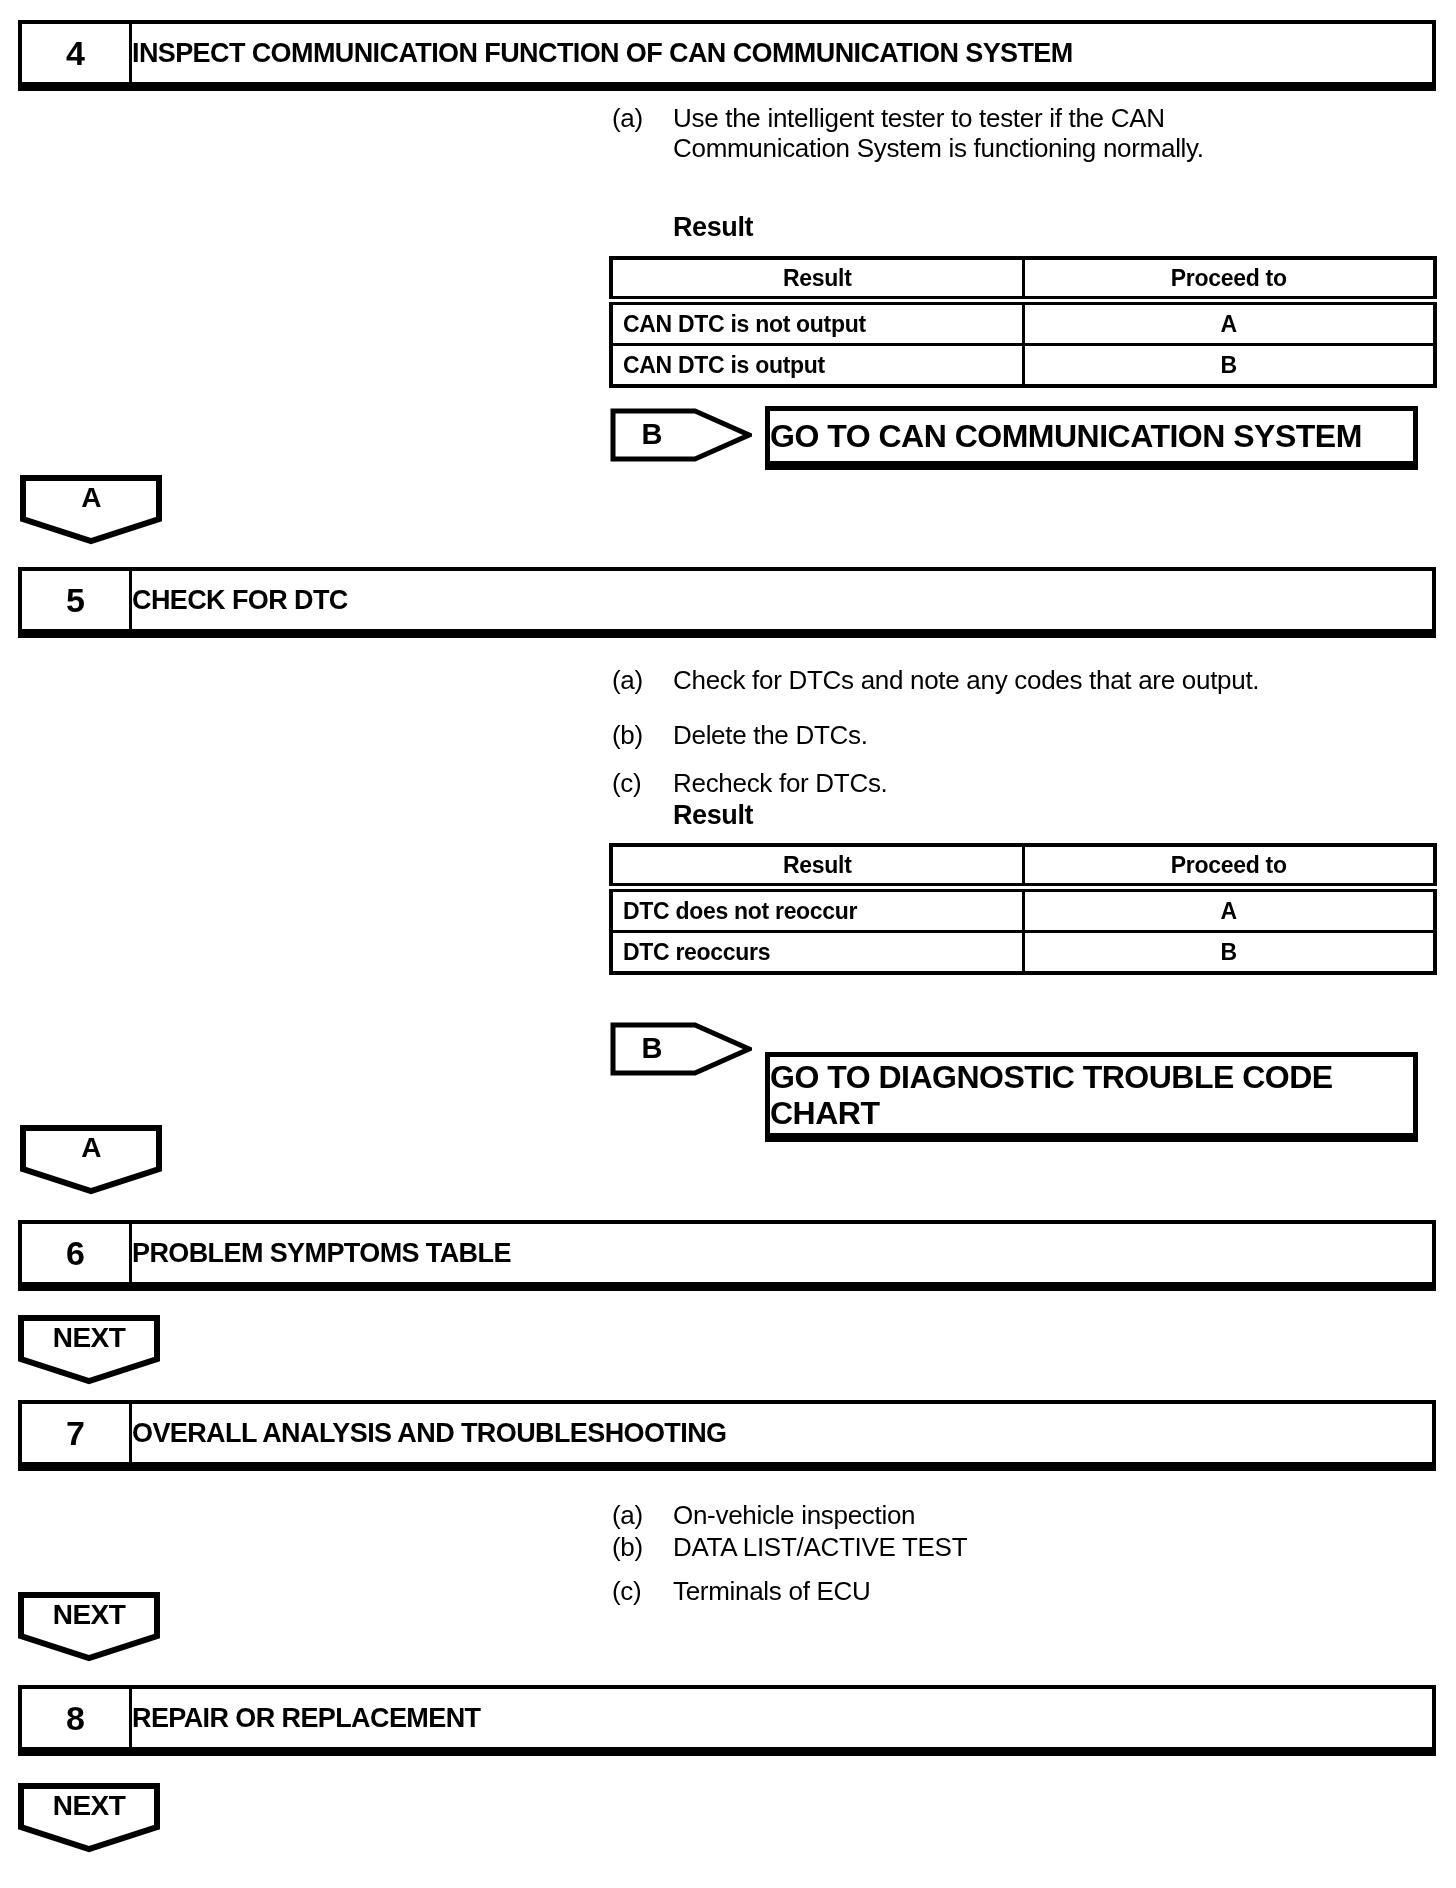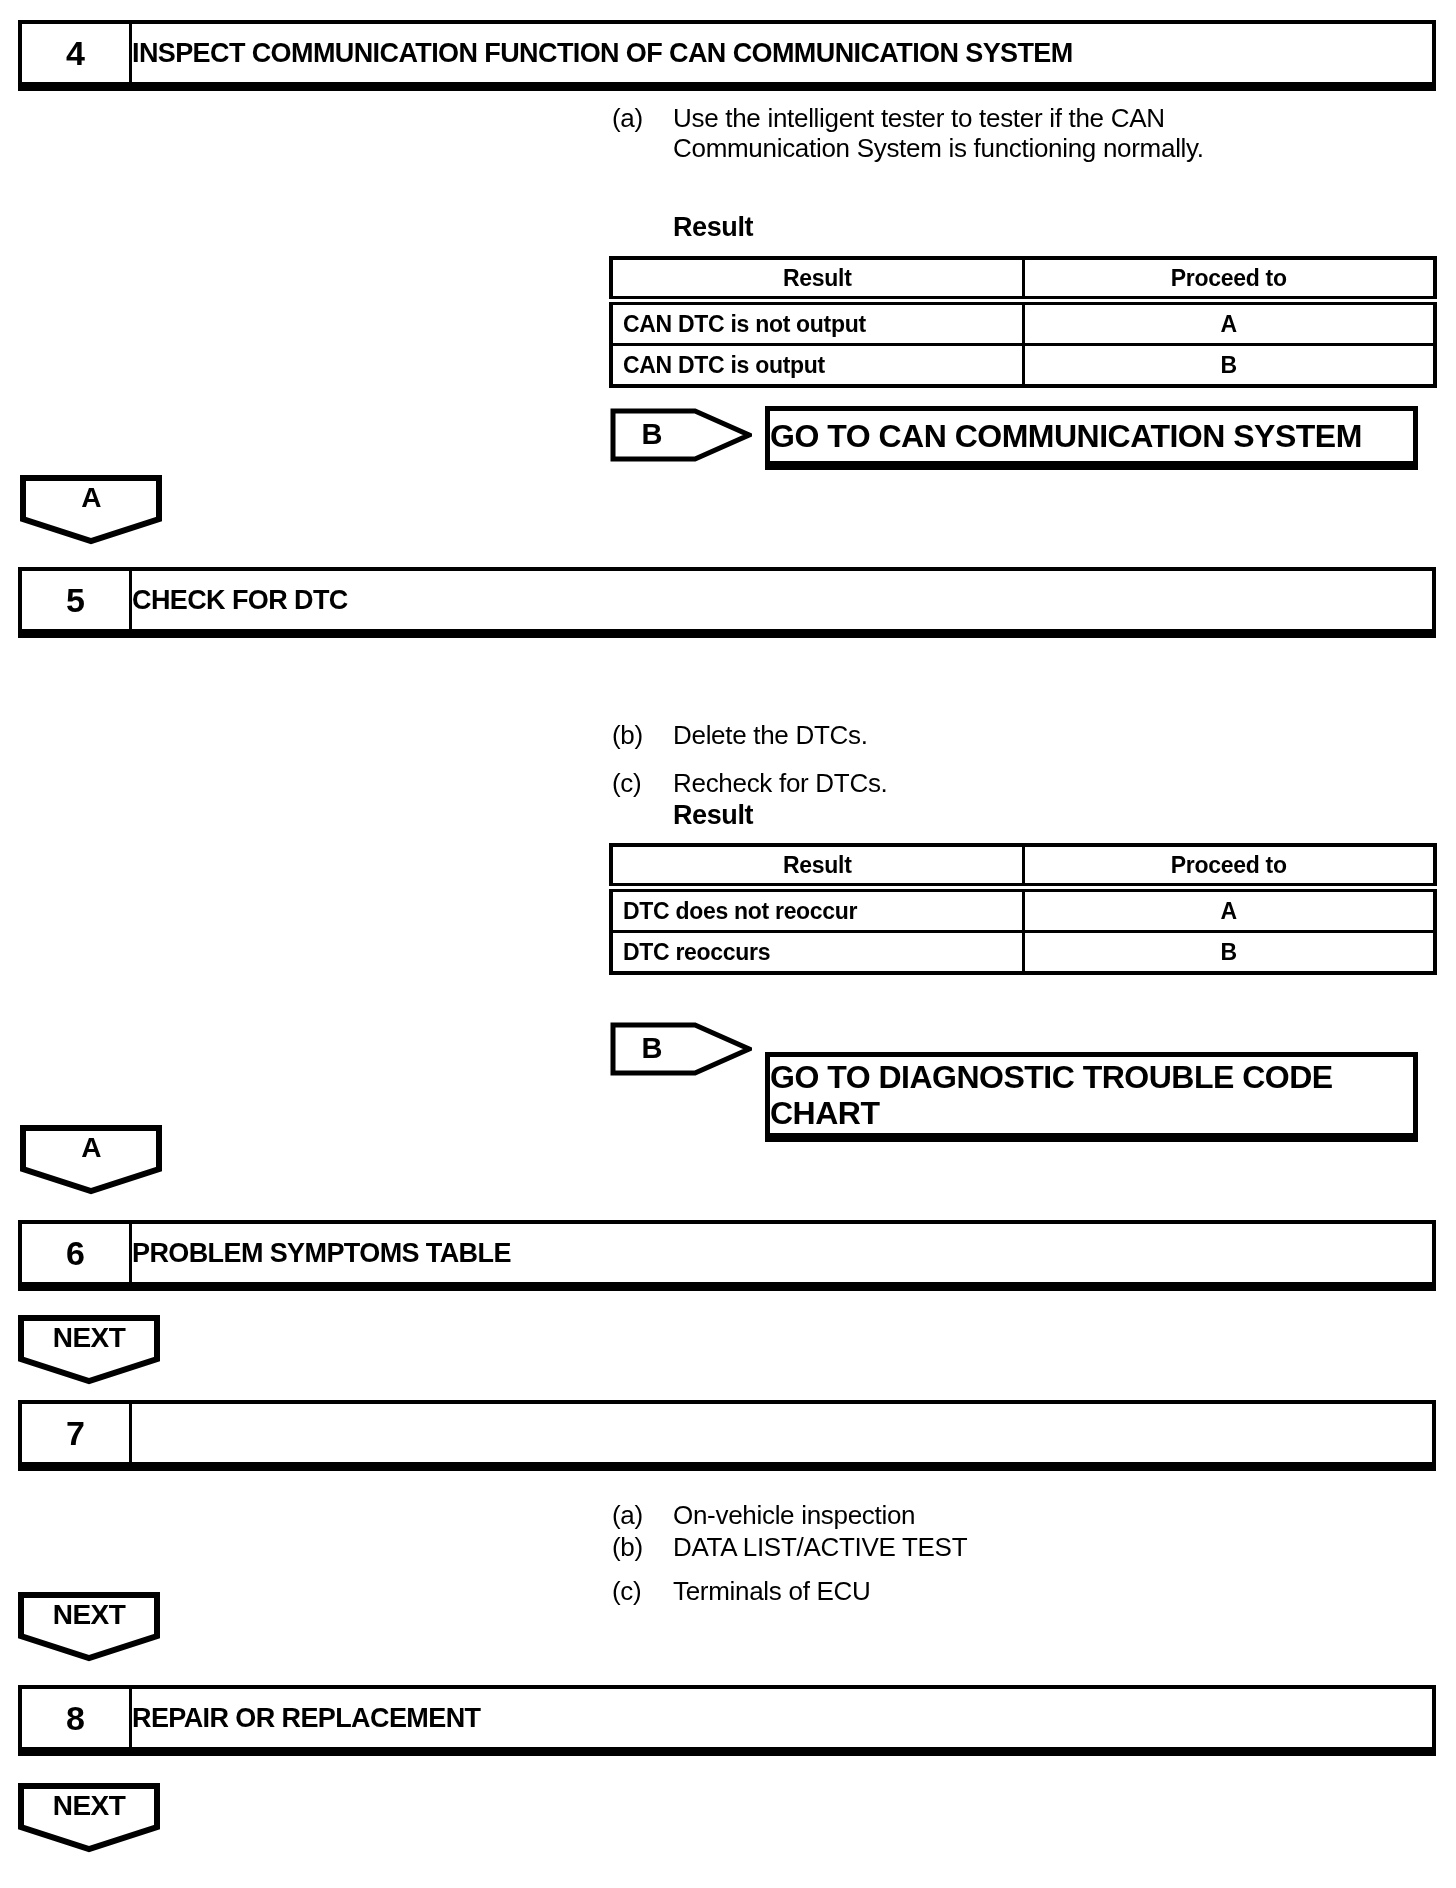--- a/index.html
+++ b/index.html
@@ -117,20 +117,23 @@
       <polygon points="3,3 139,3 139,44 71,66 3,44" fill="#fff" stroke="#000" stroke-width="6"></polygon>
     </svg>
     <span class="lbl">A</span>
   </div>
 
   <div class="stepbox" style="top:567px;">
     <div class="num">5</div>
     <div class="ttl">CHECK FOR DTC</div>
   </div>
 
+  <div class="li" style="top:665px;">
+    <span class="mk">(a)</span><span>Check for DTCs and note any codes that are output.</span>
+  </div>
   <div class="li" style="top:720px;">
     <span class="mk">(b)</span><span>Delete the DTCs.</span>
   </div>
   <div class="li" style="top:768px;">
     <span class="mk">(c)</span><span>Recheck for DTCs.</span>
   </div>
 
   <div class="rhead" style="top:800px;">Result</div>
 
   <table class="rt" style="top:843px;">
@@ -179,20 +182,21 @@
 
   <div class="pent" style="left:18px;top:1315px;">
     <svg width="142" height="70" viewBox="0 0 142 70">
       <polygon points="3,3 139,3 139,44 71,66 3,44" fill="#fff" stroke="#000" stroke-width="6"></polygon>
     </svg>
     <span class="lbl">NEXT</span>
   </div>
 
   <div class="stepbox" style="top:1400px;">
     <div class="num">7</div>
+    <div class="ttl">OVERALL ANALYSIS AND TROUBLESHOOTING</div>
   </div>
 
   <div class="li" style="top:1488px;margin-top:12px;">
     <span class="mk">(a)</span><span>On-vehicle inspection</span>
   </div>
   <div class="li" style="top:1532px;">
     <span class="mk">(b)</span><span>DATA LIST/ACTIVE TEST</span>
   </div>
   <div class="li" style="top:1576px;">
     <span class="mk">(c)</span><span>Terminals of ECU</span>

